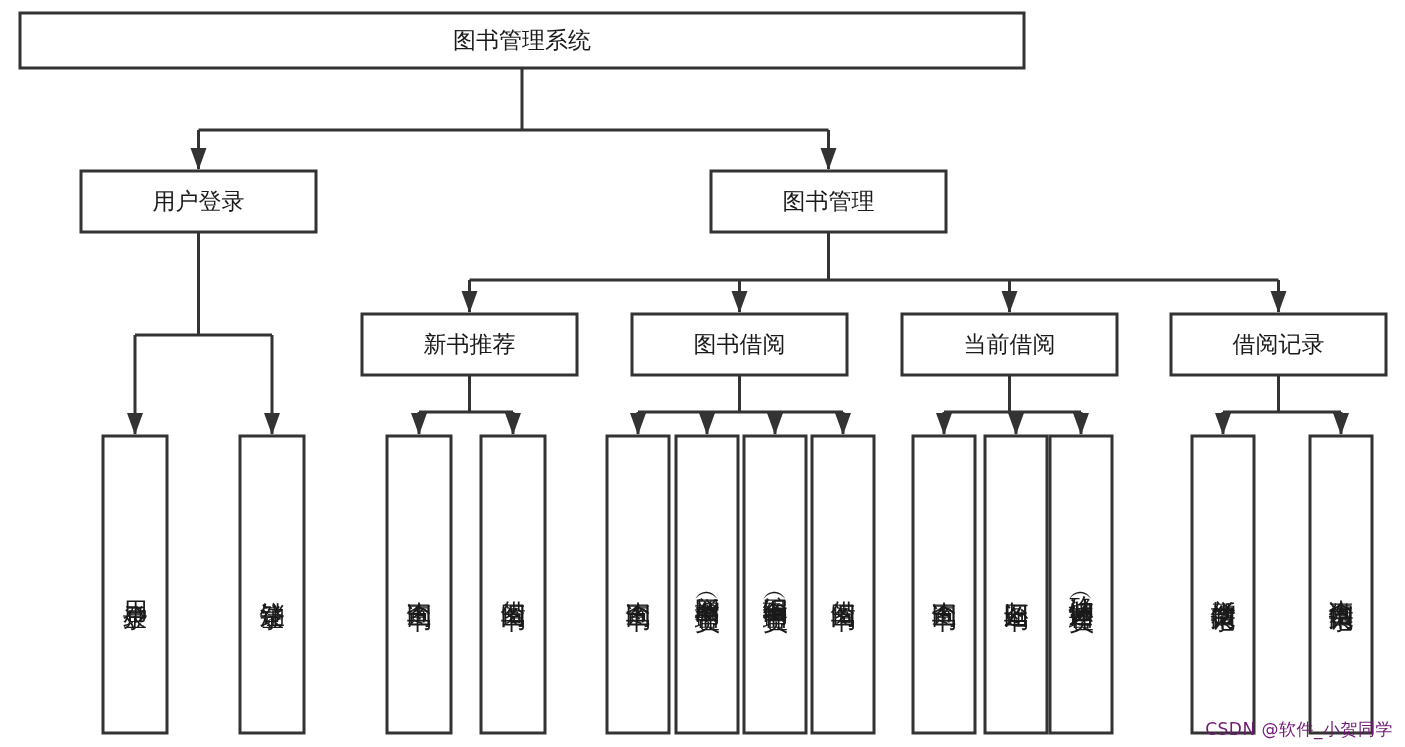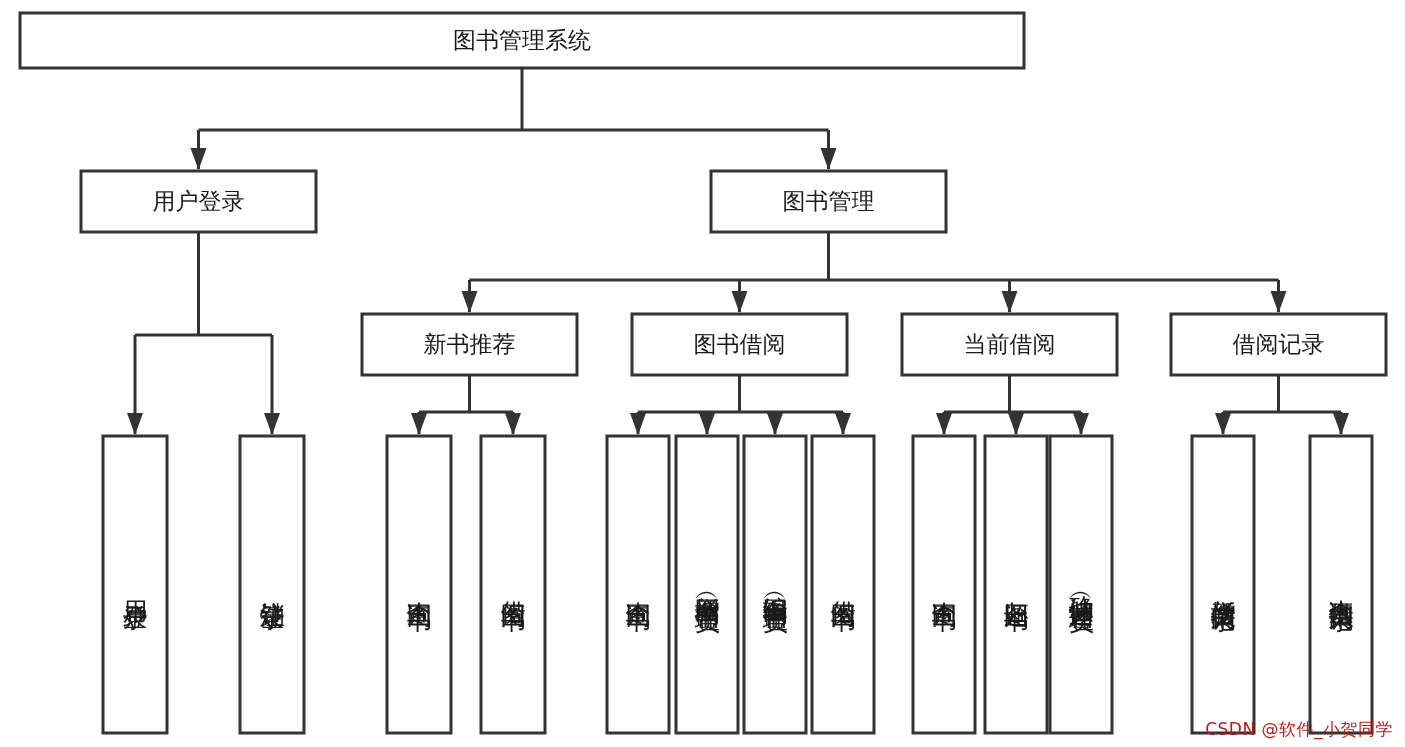--- a/index.html
+++ b/index.html
@@ -72,21 +72,21 @@
     color: #1a1a1a;
     white-space: nowrap;
     text-align: center;
   }
   .watermark {
     position: absolute;
     right: 12px;
     bottom: 6px;
     font-family: "DejaVu Sans", "Liberation Sans", sans-serif;
     font-size: 17px;
-    color: #b91c1c;
+    color: #701a75;
     white-space: nowrap;
     letter-spacing: 0.5px;
   }
 </style>
 </head>
 <body>
 
 <div id="diagram-root">
   <svg class="flow" id="flow-svg" viewBox="0 0 1405 747">
       <g>

